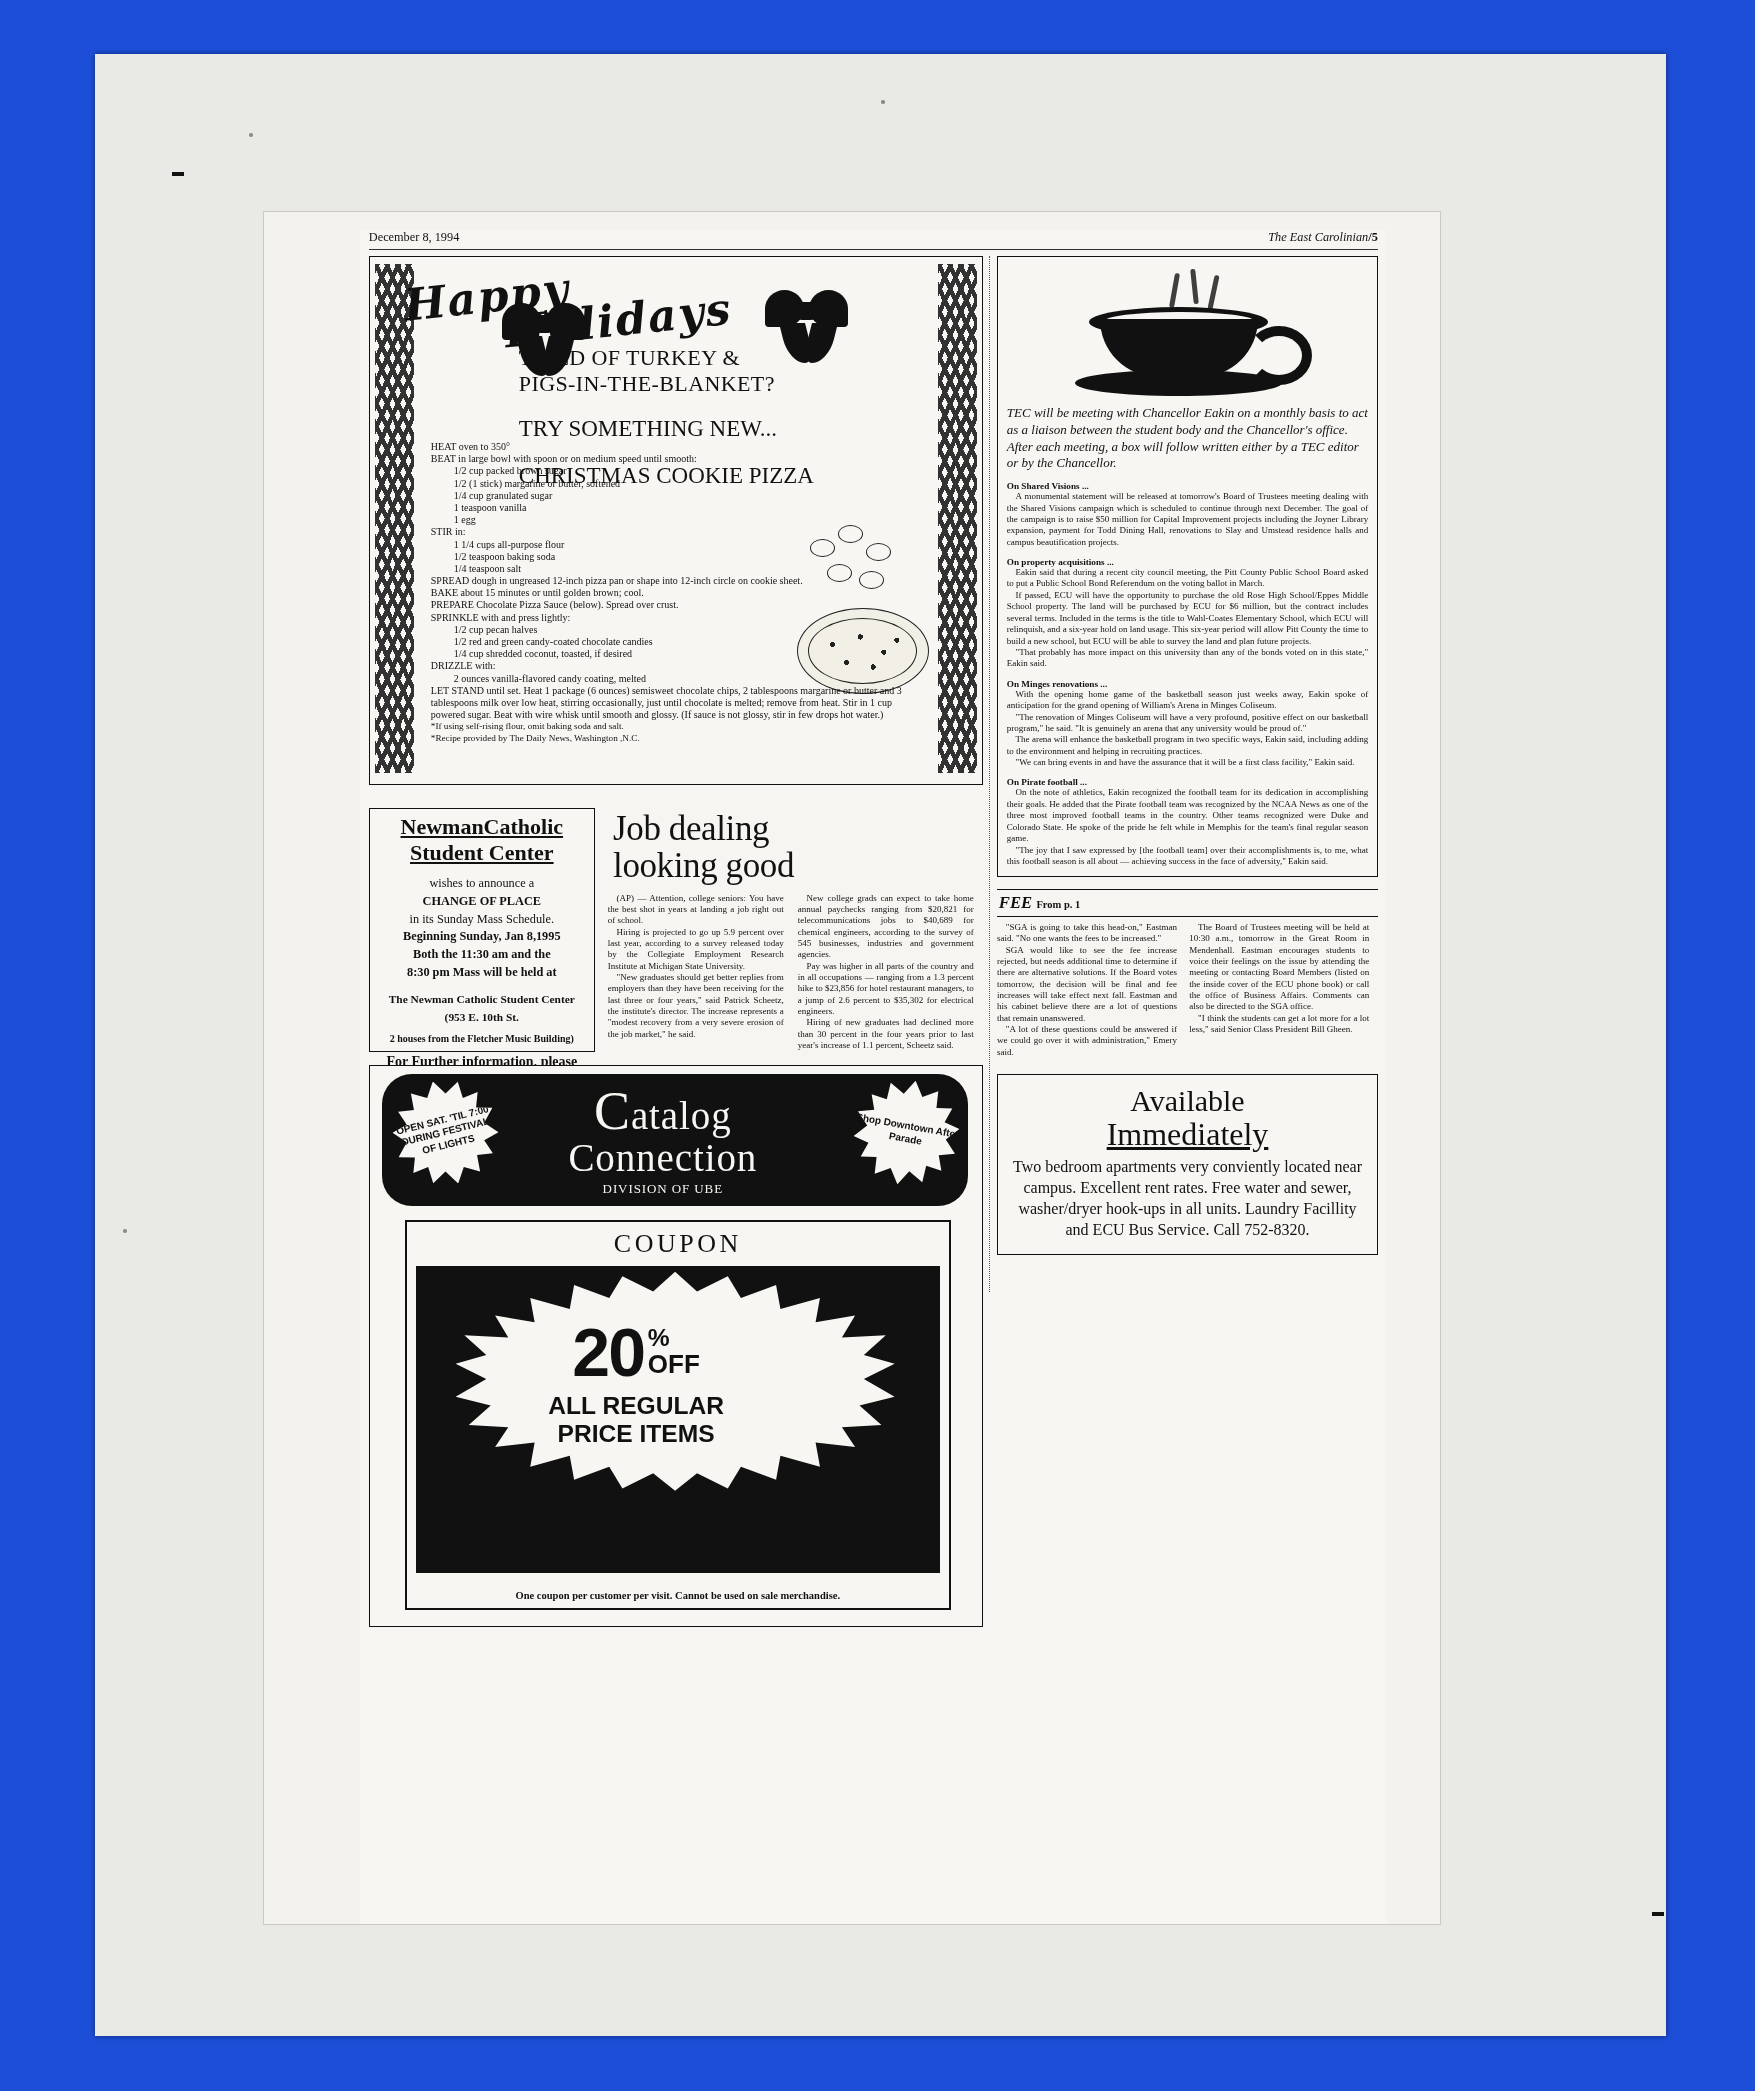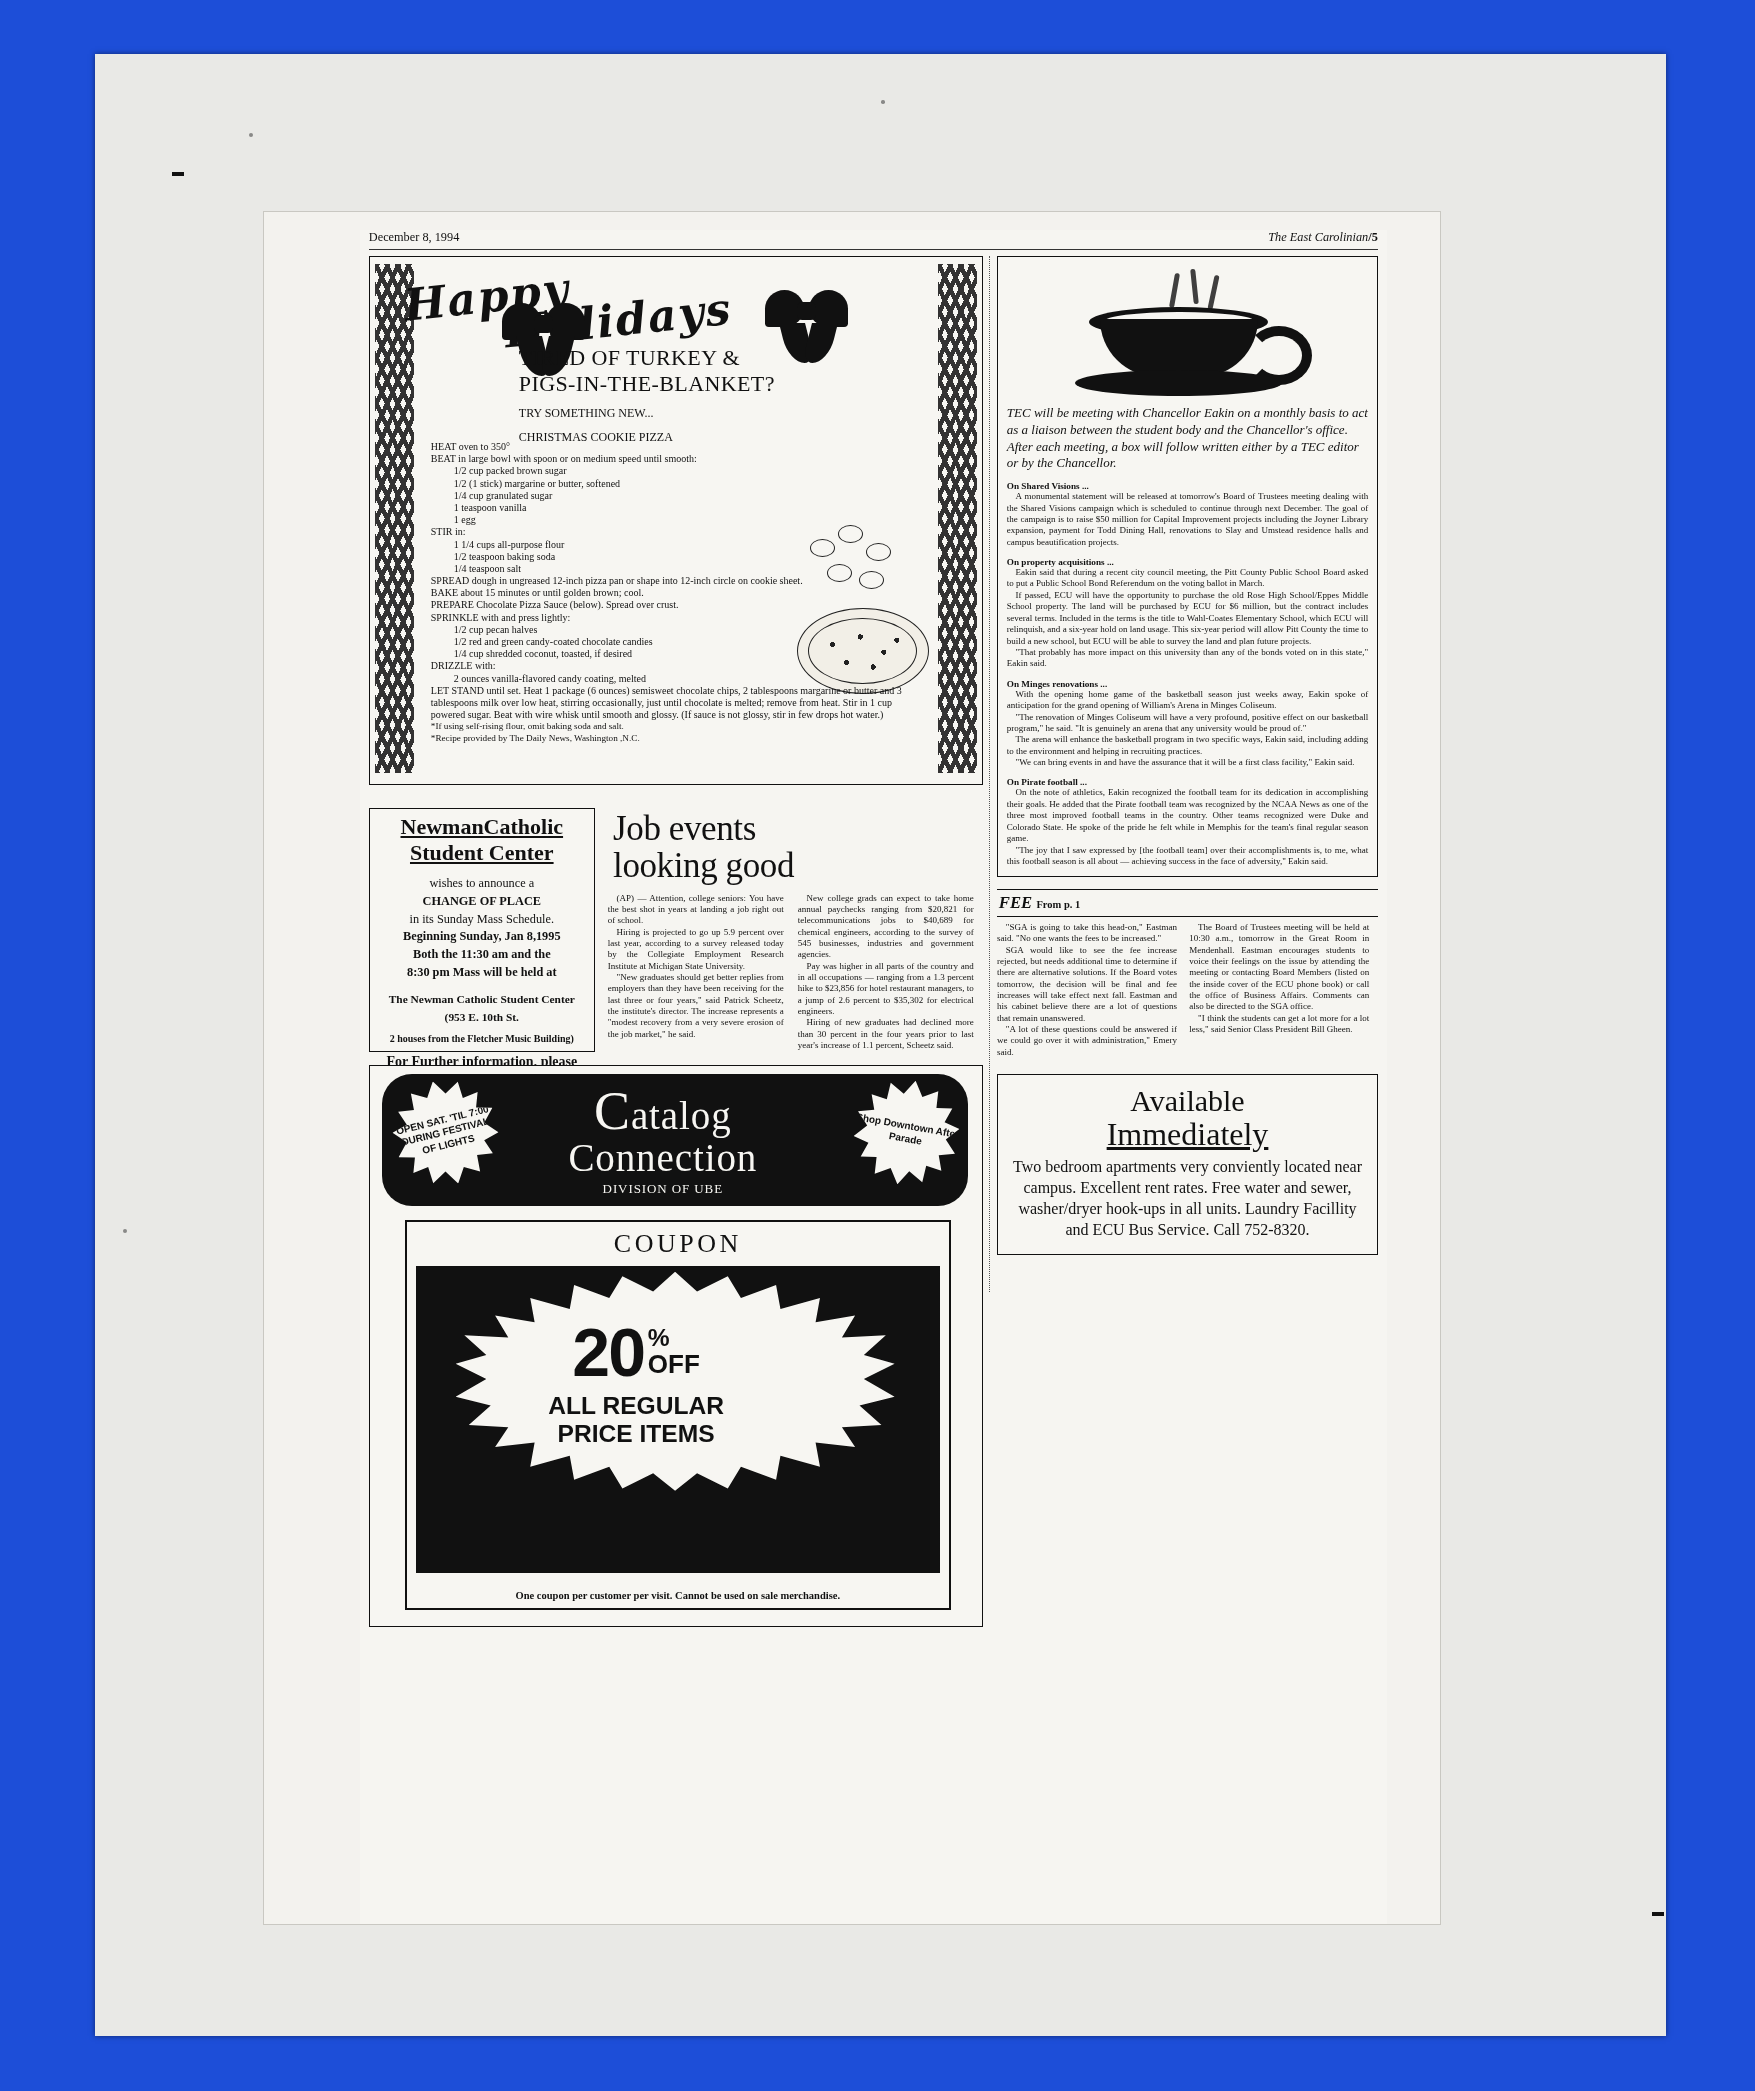--- a/index.html
+++ b/index.html
@@ -104,21 +104,21 @@
   .bow .tail { position:absolute; top: 33px; width: 26px; height: 40px; background:#111; }
   .bow .tail.l { left: 19.3px; transform: skewX(14deg); border-radius: 0 0 40% 60%; }
   .bow .tail.r { left: 42px; transform: skewX(-14deg); border-radius: 0 0 60% 40%; }
   #bow1 { left: 132px; top: 46px; }
   #bow2 { left: 395px; top: 33px; }
   .ad-head {
     position: absolute; left: 149px; top: 88px; width: 351px;
     font-family: "Liberation Serif", serif;
   }
   .ad-head .h1 { font-size: 22px; letter-spacing: 0.4px; line-height: 1.18; }
-  .ad-head .h2 { font-size: 12px; line-height: 1.25; margin-top: 9px; }
+  .ad-head .h2 { font-size: 23px; line-height: 1.25; margin-top: 18px; }
   .recipe {
     position: absolute; left: 61px; top: 184px; width: 492px;
     font-size: 10px; line-height: 1.22;
     font-family: "Liberation Serif", serif;
   }
   .recipe .ind1 { padding-left: 23px; }
   .recipe .small { font-size: 9.2px; }
   .pizza-art {
     position: absolute; right: 58px; top: 256px; width: 123px; height: 97px;
   }
@@ -397,21 +397,21 @@
           </div>
           <div class="n3">The Newman Catholic Student Center</div>
           <div class="n3" style="margin-top:1.8px">(953 E. 10th St.</div>
           <div class="n4">2 houses from the Fletcher Music Building)</div>
           <div class="n5">For Further information, please contact</div>
           <div class="n5" style="margin-top:1.8px">Fr. Paul Vaeth, 757-1991.</div>
         </div>
 
         <div class="job-story">
           <div class="job-head">
-            <div>Job events</div>
+            <div>Job dealing</div>
             <div>looking good</div>
           </div>
           <div class="job-cols">
             <div class="c">
               <p>(AP) — Attention, college seniors: You have the best shot in years at landing a job right out of school.</p>
               <p>Hiring is projected to go up 5.9 percent over last year, according to a survey released today by the Collegiate Employment Research Institute at Michigan State University.</p>
               <p>"New graduates should get better replies from employers than they have been receiving for the last three or four years," said Patrick Scheetz, the institute's director. The increase represents a "modest recovery from a very severe erosion of the job market," he said.</p>
             </div>
             <div class="c">
               <p>New college grads can expect to take home annual paychecks ranging from $20,821 for telecommunications jobs to $40,689 for chemical engineers, according to the survey of 545 businesses, industries and government agencies.</p>

